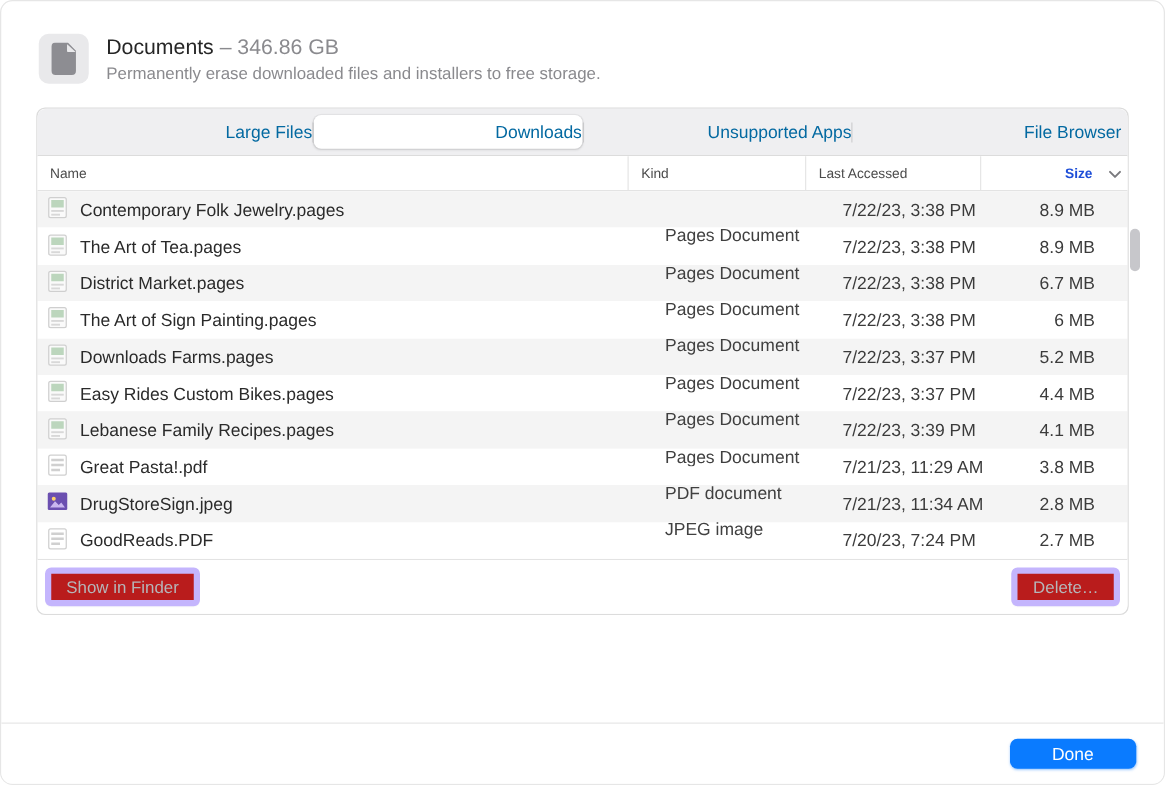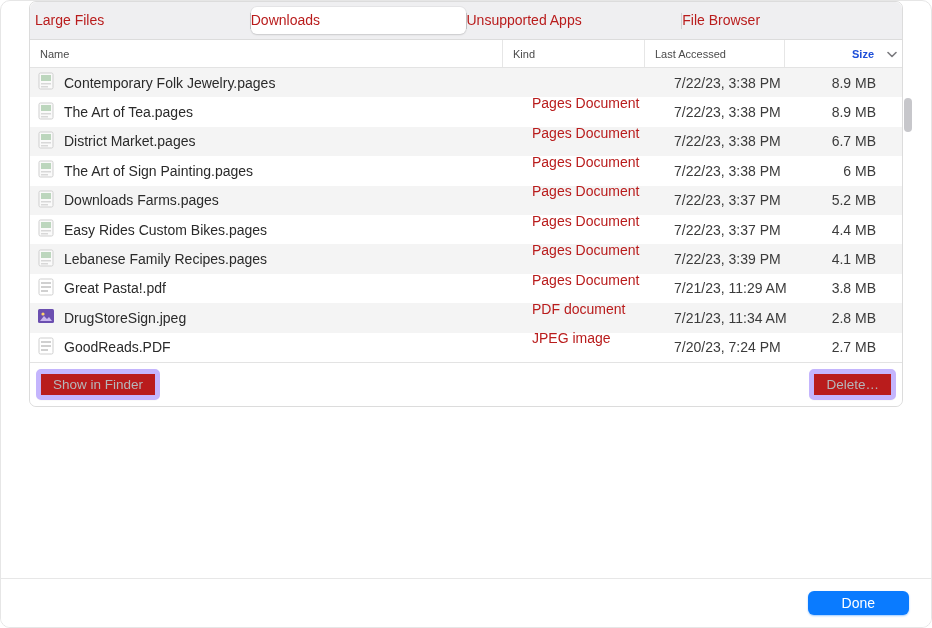--- a/index.html
+++ b/index.html
@@ -14,61 +14,75 @@
   .header-title-row { font-size: 17px; line-height: 22px; }
   .header-title { color: #262626; }
   .header-size { color: #8a8a8e; }
   .header-sub { font-size: 13.5px; color: #8a8a8e; line-height: 18px; margin-top: 1px; }
 
   
   .panel { margin: 0 28px; border: 1px solid #dcdcdc; border-radius: 7px; overflow: visible; position: relative; }
 
   
   .tabs { display: flex; padding: 5px; gap: 0; background: #efeff1; border-bottom: 1px solid #dcdcdc; border-radius: 7px 7px 0 0; }
-  .tab { flex: 1 1 0; text-align: left; font-size: 14px; padding: 5px 0 6px; color: #b91c1c; border-radius: 6px; cursor: default; position: relative; }
+  .tab { flex: 1 1 0; text-align: right; font-size: 14px; padding: 5px 0 6px; color: #0369a1; border-radius: 6px; cursor: default; position: relative; }
   .tab.selected { background: #ffffff; box-shadow: 0 1px 2px rgba(0,0,0,0.12), 0 0 0 1px rgba(0,0,0,0.04); }
   .tab-sep { width: 1px; align-self: center; height: 16px; background: #cfcfd1; }
 
   
   .thead { display: flex; align-items: center; font-size: 11px; color: #4b4b4b; background: #fff; border-bottom: 1px solid #e3e3e3; height: 28px; }
   .col { padding: 0 10px; display: flex; align-items: center; height: 100%; }
   .col-name { flex: 1 1 auto; padding-left: 10px; }
   .col-kind { width: 142px; border-left: 1px solid #e6e6e6; }
   .col-date { width: 140px; border-left: 1px solid #e6e6e6; }
   .col-size { width: 98px; border-left: 1px solid #e6e6e6; justify-content: flex-end; padding-right: 8px; font-weight: 600; color: #1d4ed8; }
   .sort-ind { width: 20px; display: flex; justify-content: center; color: #7a7a7e; font-size: 11px; }
 
   
   .tbody { max-height: 300px; overflow: hidden; }
   .row { display: flex; align-items: center; height: 29.4px; font-size: 14px; color: #2a2a2a; justify-content: space-between; }
   .row:nth-child(odd) { background: #f4f4f4; }
   .row:nth-child(even) { background: #ffffff; }
   .cell { padding: 0 10px; overflow: hidden; white-space: nowrap; text-overflow: ellipsis; }
   .cell-name { flex: 1 1 auto; display: flex; align-items: center; padding-left: 8px; gap: 10px; }
   .file-icon { width: 16px; height: 18px; flex-shrink: 0; }
-  .cell-kind { width: 142px; color: #b91c1c; margin-top: 41px; }
+  .cell-kind { width: 142px; color: #404040; margin-top: 41px; }
   .cell-date { width: 140px; color: #3b3b3b; }
   .cell-size { width: 98px; text-align: right; padding-right: 26px; color: #3b3b3b; }
 
   
   .actions { display: flex; justify-content: space-between; padding: 6px 6px; border-top: 1px solid #e3e3e3; background: #fff; border-radius: 0 0 7px 7px; }
   .mac-btn { font-size: 13.5px; padding: 3px 12px; border-radius: 5px; border: 5px solid #c4b5fd; background: #b91c1c; color: #b6b6b9; box-shadow: 0 1px 0 rgba(0,0,0,0.02); }
 
   
   .footer { position: absolute; left: 0; right: 0; bottom: 0; border-top: 1px solid #e7e7e7; padding: 12px 22px; display: flex; justify-content: flex-end; background: #fff; }
   .done-btn { background: #0a7bff; color: #fff; font-size: 14px; border: none; border-radius: 6px; padding: 4px 34px; box-shadow: 0 1px 2px rgba(10,123,255,0.4); }
 
   
   .scroll-ind { position: absolute; right: -10px; top: 96px; width: 8px; height: 34px; background: #c7c7cb; border-radius: 4px; }
 </style>
 </head>
 <body>
 
 <div class="window">
 
+  <div class="header">
+    <div class="header-icon">
+      <svg viewBox="0 0 20 24">
+          <path d="M4 0h9l6 6v15a3 3 0 0 1-3 3H4a3 3 0 0 1-3-3V3a3 3 0 0 1 3-3zM12.5 1.5V6a1 1 0 0 0 1 1h4.5" fill="#8d8d92"></path>
+          <path d="M12.5 1.2 18.8 7H13.5a1 1 0 0 1-1-1V1.2z" fill="#e9e9eb"></path>
+        </svg>
+    </div>
+    <div class="header-text">
+      <div class="header-title-row">
+        <span class="header-title">Documents</span><span class="header-size"><span> – </span><span>346.86 GB</span></span>
+      </div>
+      <div class="header-sub">Permanently erase downloaded files and installers to free storage.</div>
+    </div>
+  </div>
 
   <div class="panel">
 
     <div class="tabs">
       <div class="tab">Large Files</div>
       <div class="tab-sep"></div>
       <div class="tab selected">Downloads</div>
       <div class="tab-sep"></div>
       <div class="tab">Unsupported Apps</div>
       <div class="tab-sep"></div>

